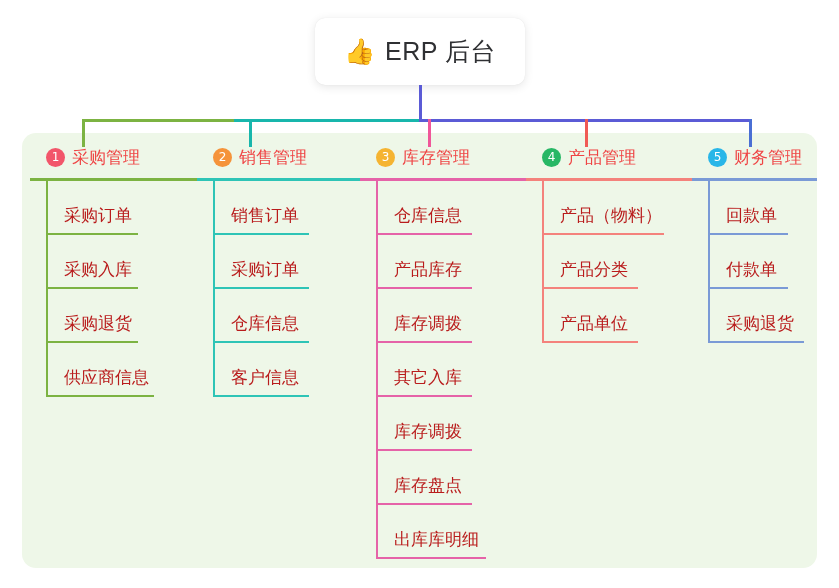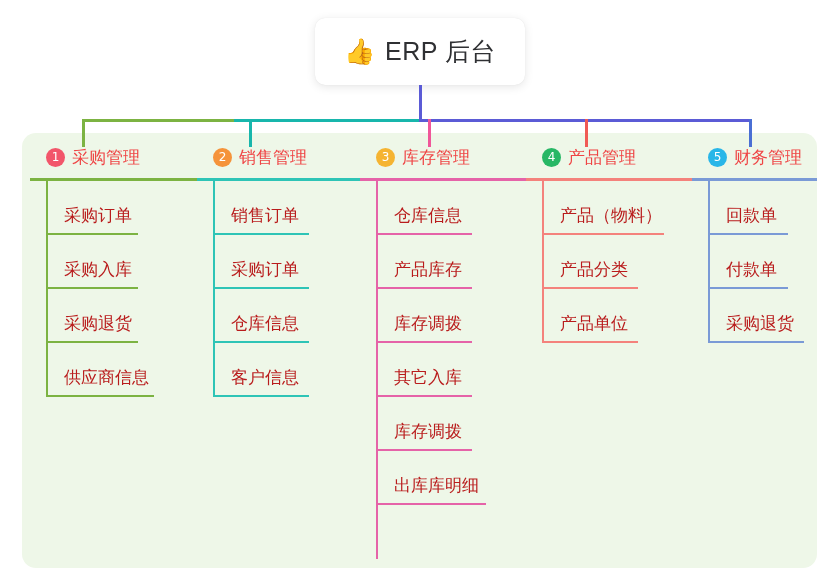--- a/index.html
+++ b/index.html
@@ -227,20 +227,24 @@
           </div>
           <div class="leaf">
             <span class="leaf-label">其它入库</span>
             <div class="leaf-rule" style="background: rgb(229, 99, 168); width: 96px;"></div>
           </div>
           <div class="leaf">
             <span class="leaf-label">库存调拨</span>
             <div class="leaf-rule" style="background: rgb(229, 99, 168); width: 96px;"></div>
           </div>
           <div class="leaf">
+            <span class="leaf-label">库存盘点</span>
+            <div class="leaf-rule" style="background: rgb(229, 99, 168); width: 96px;"></div>
+          </div>
+          <div class="leaf">
             <span class="leaf-label">出库库明细</span>
             <div class="leaf-rule" style="background: rgb(229, 99, 168); width: 110px;"></div>
           </div>
         </div>
       </div>
       <div class="column" style="left: 526px; width: 168px;">
         <div class="col-head">
           <span class="badge" style="background: rgb(39, 183, 101);">4</span>
           <span class="col-title">产品管理</span>
         </div>

